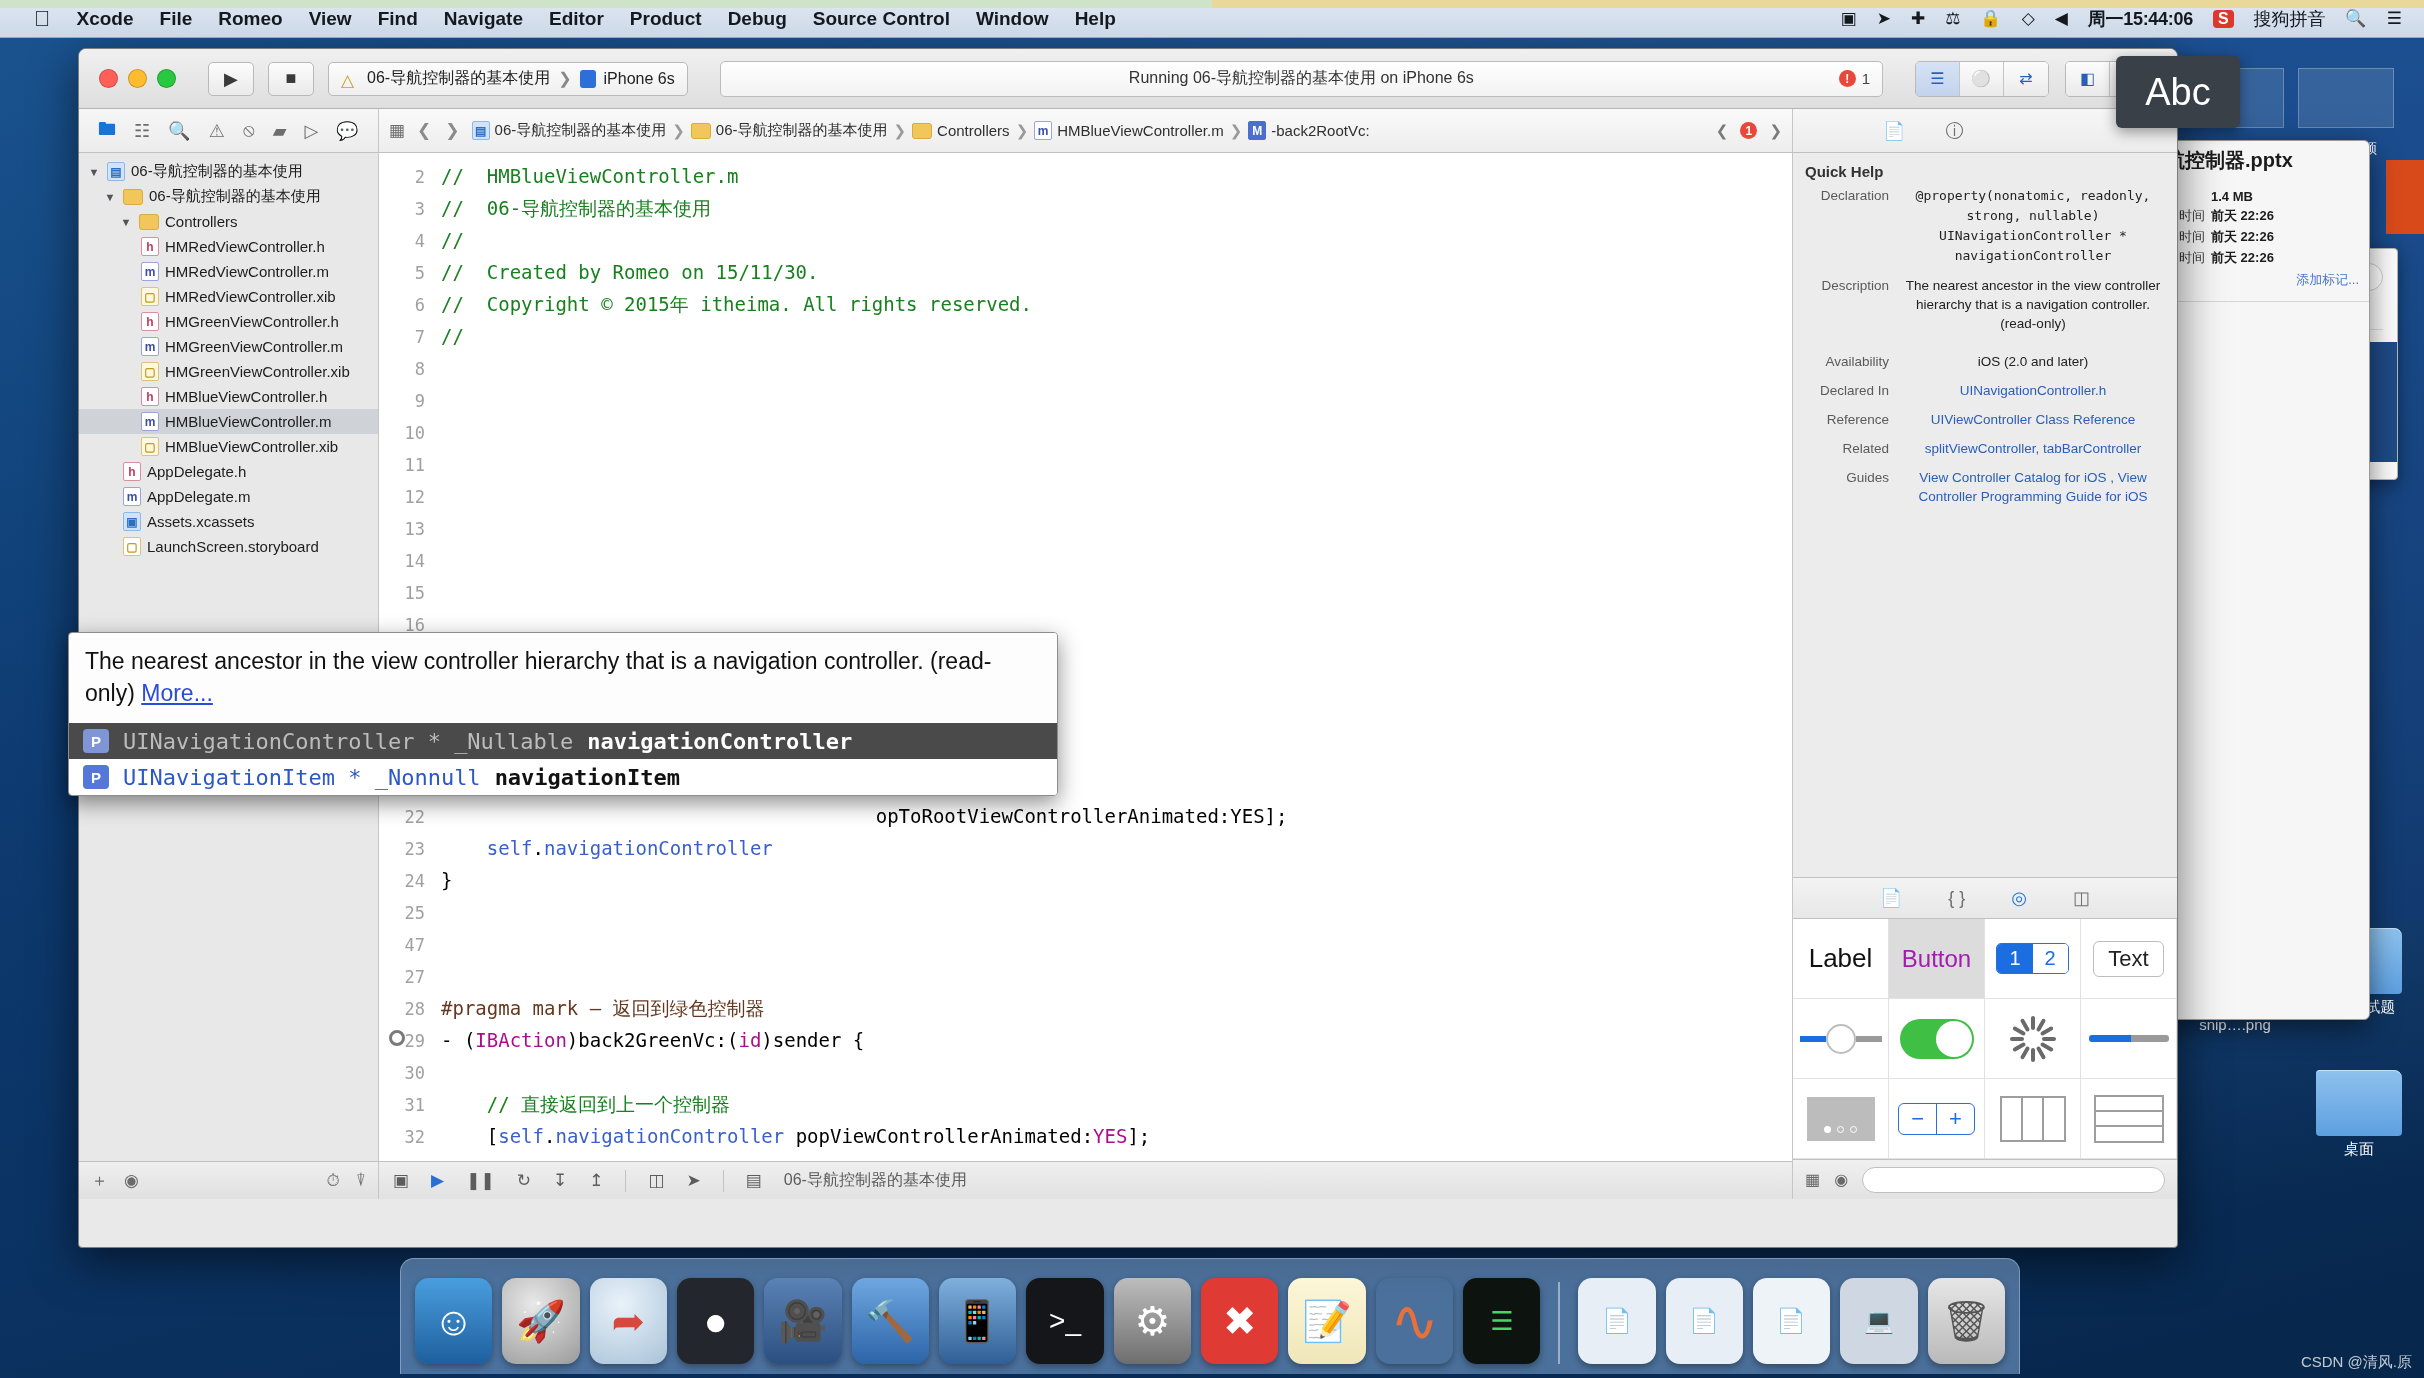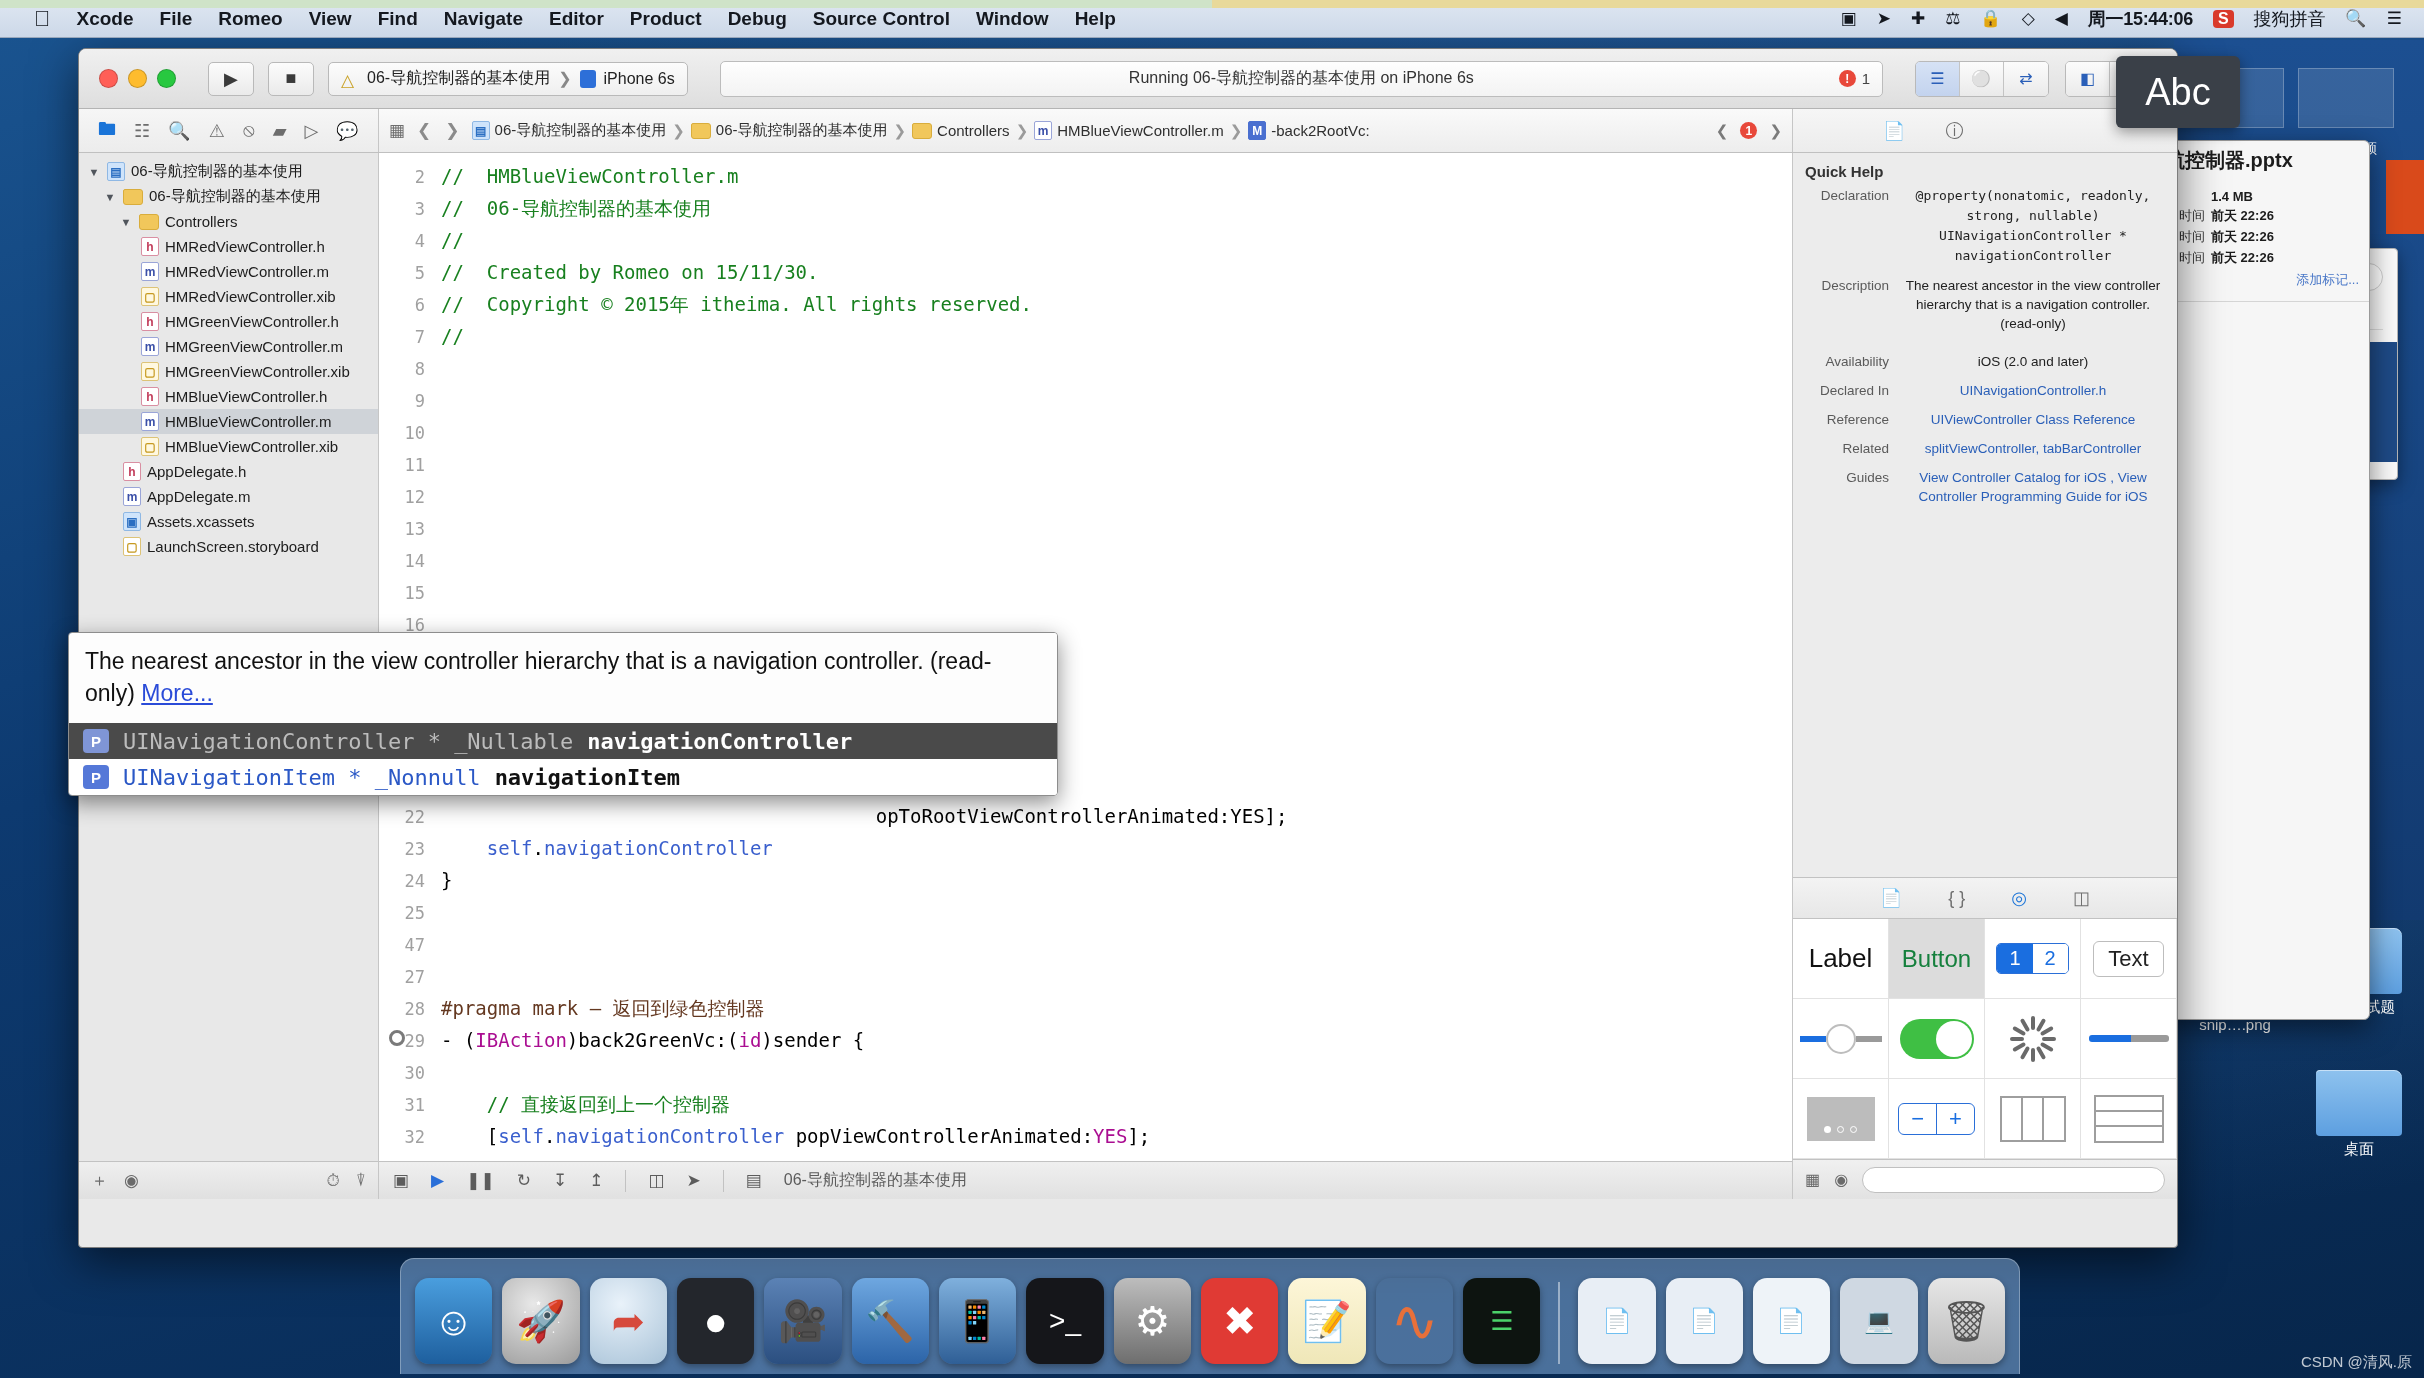--- a/index.html
+++ b/index.html
@@ -209,21 +209,21 @@
     font-size: 18px; color: #707070;
   }
   #lib-tabs .on { color: #1a74d8; }
   #lib-grid { display: grid; grid-template-columns: repeat(4,1fr); grid-auto-rows: 80px; background: #fff; }
   .lib-cell {
     border-right: 1px solid #e2e2e2; border-bottom: 1px solid #e2e2e2;
     display: flex; align-items: center; justify-content: center;
   }
   .lib-cell.selc { background: #dcdcdc; }
   .lbl-obj { font-size: 26px; color: #111; }
-  .btn-obj { font-size: 24px; color: #15803d; }
+  .btn-obj { font-size: 24px; color: #a21caf; }
   .seg-obj { display: flex; border: 1px solid #2a6fd8; border-radius: 5px; overflow: hidden; font-size: 20px; }
   .seg-obj i { font-style: normal; padding: 3px 12px; }
   .seg-obj i.a { background: #1a6ee0; color: #fff; }
   .seg-obj i.b { background: #fff; color: #1a6ee0; }
   .txt-obj { border: 1px solid #bdbdbd; border-radius: 6px; padding: 4px 14px; font-size: 22px; background: #fff; }
   .slider-obj { display: flex; align-items: center; }
   .slider-obj .lb { width: 26px; height: 6px; background: #1a6ee0; }
   .slider-obj .knob { width: 30px; height: 30px; border-radius: 50%; border: 2px solid #bdbdbd; background: #fff; }
   .slider-obj .rb { width: 26px; height: 6px; background: #9a9a9a; }
   .switch-obj { width: 74px; height: 40px; border-radius: 20px; background: #3fbf44; position: relative; }

